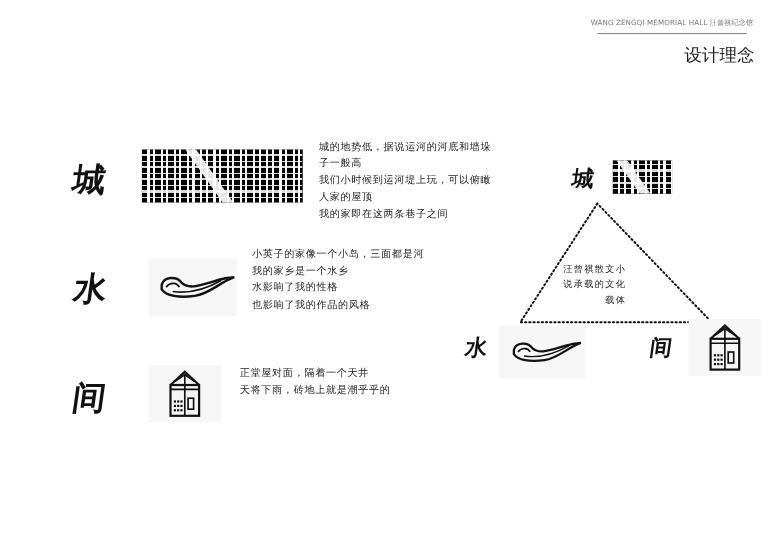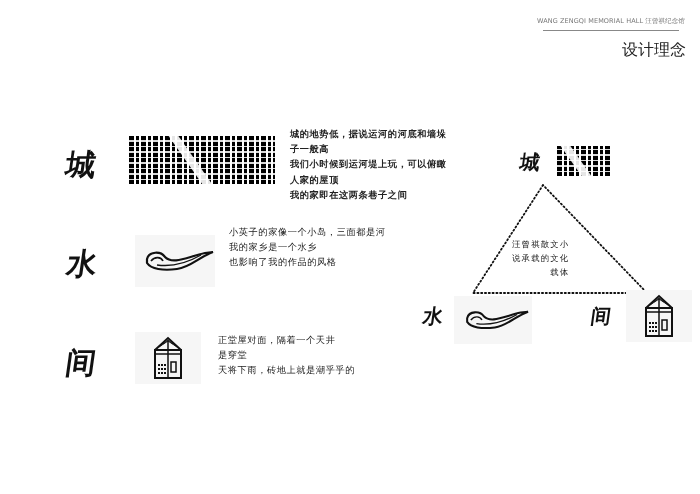--- a/index.html
+++ b/index.html
@@ -54,39 +54,40 @@
   </style>
 </head>
 <body>
 
 <div class="abs header-sub">WANG ZENGQI MEMORIAL HALL 汪曾祺纪念馆</div>
 <div class="abs header-rule"></div>
 <div class="abs page-title">设计理念</div>
 
 <div class="abs calli" style="left:66px; top:150px;">城</div>
 <div class="abs map" style="left:129px; top:136px; width:146px; height:48px;"></div>
-<div class="abs txt" style="left:290px; top:126px;font-weight:bold;">
+<div class="abs txt" style="left:290px; top:126px;">
   <div>城的地势低，据说运河的河底和墙垛</div>
   <div>子一般高</div>
   <div>我们小时候到运河堤上玩，可以俯瞰</div>
   <div>人家的屋顶</div>
   <div>我的家即在这两条巷子之间</div>
 </div>
 
 <div class="abs calli" style="left:67px; top:249px;">水</div>
 <div class="abs imgbox" style="left:135px; top:235px; width:80px; height:52px;">
   <svg width="80" height="52" viewBox="0 0 80 52">
     <path d="M12 24 C14 16, 26 16, 30 22 C38 30, 52 22, 70 18 L78 17 C64 22, 56 32, 42 34 C28 36, 16 34, 12 28 Z" fill="none" stroke="#111" stroke-width="2.2"></path>
     <path d="M16 26 C20 21, 26 22, 28 26" fill="none" stroke="#111" stroke-width="1.6"></path>
     <path d="M22 30 C36 32, 52 28, 66 20" fill="none" stroke="#111" stroke-width="1.4"></path>
   </svg>
 </div>
 <div class="abs txt" style="left:229px; top:224px;">
   <div>小英子的家像一个小岛，三面都是河</div>
   <div>我的家乡是一个水乡</div>
+  <div>水影响了我的性格</div>
   <div>也影响了我的作品的风格</div>
 </div>
 
 <div class="abs calli" style="left:66px; top:348px;">间</div>
 <div class="abs imgbox" style="left:135px; top:332px; width:66px; height:52px;">
   <svg width="66" height="52" viewBox="0 0 66 52">
     <path d="M20 18 L33 6 L46 18" fill="none" stroke="#111" stroke-width="2"></path>
     <path d="M24 15 L33 9 L42 15" fill="none" stroke="#111" stroke-width="1"></path>
     <path d="M28 12 L33 8 L38 12" fill="none" stroke="#111" stroke-width="1"></path>
     <rect x="20" y="18" width="26" height="28" fill="none" stroke="#111" stroke-width="2"></rect>
@@ -101,21 +102,20 @@
         <rect x="26" y="36" width="2" height="2"></rect>
         <rect x="29" y="36" width="2" height="2"></rect>
       <rect x="23" y="40" width="2" height="2"></rect>
         <rect x="26" y="40" width="2" height="2"></rect>
         <rect x="29" y="40" width="2" height="2"></rect>
     </g>
   </svg>
 </div>
 <div class="abs txt" style="left:218px; top:332px;">
   <div>正堂屋对面，隔着一个天井</div>
-  <div>是穿堂</div>
   <div>天将下雨，砖地上就是潮乎乎的</div>
 </div>
 
 <div class="abs calli small" style="left:520px; top:152px;">城</div>
 <div class="abs map" style="left:557px; top:146px; width:54px; height:30px;"></div>
 
 <svg class="abs" style="left:460px; top:180px;" width="200" height="120" viewBox="0 0 200 120">
   <polyline points="83,5 13,113 187,113 83,5" fill="none" stroke="#111" stroke-width="1.8" stroke-dasharray="1.2 2.6" stroke-linecap="round"></polyline>
 </svg>
 

